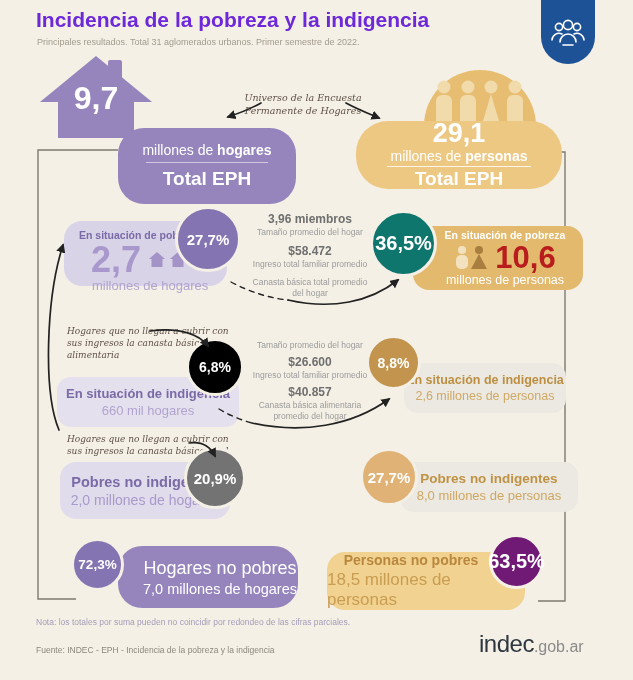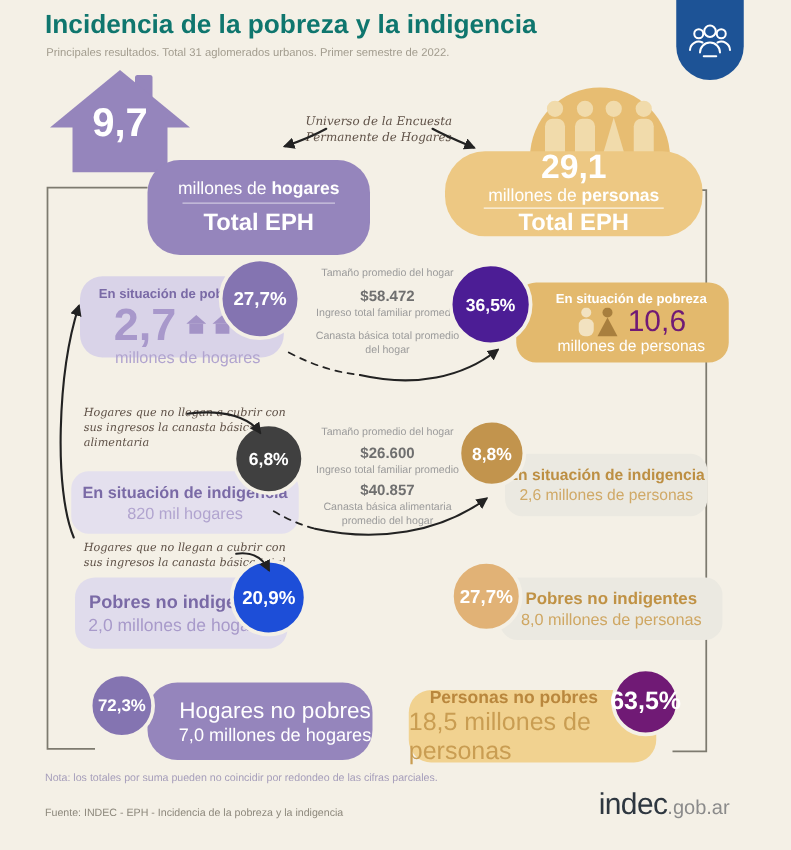--- a/index.html
+++ b/index.html
@@ -1,20 +1,20 @@
 <!DOCTYPE html>
 <html><head>
 <meta charset="utf-8">
 <style>
   html,body{margin:0;padding:0;background:#fff}
   .stage{position:relative;width:633px;height:680px;background:#f4f0e6;
          font-family:"Liberation Sans",sans-serif;overflow:hidden}
 
   
-  .title{position:absolute;left:36px;top:8px;font-size:21px;font-weight:bold;color:#0f766e}
+  .title{position:absolute;left:36px;top:8px;font-size:21px;font-weight:bold;color:#6d28d9}
   .subtitle{position:absolute;left:37px;top:37px;font-size:9px;color:#a29c8e}
   .badge{position:absolute;left:541px;top:0;width:54px;height:64px;background:#1d5396;
          border-radius:0 0 27px 27px;display:flex;align-items:center;justify-content:center;z-index:2}
 
   
   svg.lines{position:absolute;left:0;top:0;z-index:0}
   svg.arrows{position:absolute;left:0;top:0;z-index:6;pointer-events:none}
 
   
   .house-svg{position:absolute;left:36px;top:54px;z-index:1}
@@ -32,24 +32,24 @@
   .box-total-p{position:absolute;left:356px;top:121px;width:206px;height:68px;background:#edc883;
                border-radius:32px;z-index:2;display:flex;flex-direction:column;align-items:center;justify-content:center}
   .box-total-p .v{font-size:27px;font-weight:bold;color:#fff;line-height:1}
   .box-total-p .u{font-size:14px;color:#fff;border-bottom:1px solid rgba(255,255,255,.8);padding:1px 4px 2px}
   .box-total-p .l{font-size:19px;font-weight:bold;color:#fff;margin-top:1px}
 
   
   .pct{position:absolute;border-radius:50%;display:flex;align-items:center;justify-content:center;
        color:#fff;font-weight:bold;border:3px solid #f4f0e6;z-index:4;box-sizing:border-box}
   .c-pob-h{left:175px;top:206px;width:66px;height:66px;background:#8474b1;font-size:15px}
-  .c-pob-p{left:359px;top:210px;width:67px;height:67px;background:#4c1d95;font-size:14px}
-  .c-ind-h{left:186px;top:338px;width:58px;height:58px;background:#404040;font-size:14px}
+  .c-pob-p{left:370px;top:210px;width:67px;height:67px;background:#0f766e;font-size:20px}
+  .c-ind-h{left:186px;top:338px;width:58px;height:58px;background:#000000;font-size:14px}
   .c-ind-p{left:366px;top:335px;width:55px;height:55px;background:#c2944d;font-size:14px}
-  .c-pni-h{left:184px;top:447px;width:62px;height:62px;background:#1d4ed8;font-size:15px}
+  .c-pni-h{left:184px;top:447px;width:62px;height:62px;background:#737373;font-size:15px}
   .c-pni-p{left:360px;top:448px;width:58px;height:58px;background:#e1b276;font-size:15px}
   .c-np-h{left:71px;top:538px;width:53px;height:53px;background:#8474b1;font-size:13.5px}
   .c-np-p{left:489px;top:534px;width:55px;height:55px;background:#701a75;font-size:20px}
 
   
   .box-pob-h{position:absolute;left:64px;top:221px;width:163px;height:65px;background:#d9d3e8;
              border-radius:18px;z-index:2;padding:8px 0 0 15px;box-sizing:border-box}
   .box-pob-h .lab{font-size:10.5px;font-weight:bold;color:#7a6aa6}
   .box-pob-h .row{display:flex;align-items:center;gap:8px;margin:1px 0 0 12px}
   .box-pob-h .val{font-size:36px;font-weight:bold;color:#a898cb;line-height:1}
@@ -80,35 +80,35 @@
   .stats.r2{top:339px;gap:5px}
   .stats .v{font-size:12px;font-weight:bold;color:#6f6f6f}
   .stats .l{font-size:8.5px;color:#9b9b9b;line-height:1.2;max-width:118px;margin:1px auto 0}
 
   
   .box-pob-p{position:absolute;left:413px;top:226px;width:170px;height:64px;background:#e3b96d;border-radius:16px;
              z-index:2;display:flex;flex-direction:column;align-items:center;justify-content:center;
              padding-left:14px;box-sizing:border-box}
   .box-pob-p .lab{font-size:10.5px;font-weight:bold;color:#fff}
   .box-pob-p .row{display:flex;align-items:center;gap:7px;margin-top:1px}
-  .box-pob-p .val{font-size:24px;font-weight:normal;color:#701a75;line-height:1}
+  .box-pob-p .val{font-size:31px;font-weight:bold;color:#b91c1c;line-height:1}
   .box-pob-p .unit{font-size:12.5px;color:#fff}
   .box-ind-p{position:absolute;left:404px;top:363px;width:162px;height:50px;background:#ebe9e1;border-radius:14px;
              z-index:2;display:flex;flex-direction:column;align-items:center;justify-content:center;gap:2px}
   .box-ind-p .lab{font-size:12.5px;font-weight:bold;color:#bd8f43}
   .box-ind-p .val{font-size:12.5px;color:#d0a967}
   .box-pni-p{position:absolute;left:400px;top:462px;width:178px;height:50px;background:#ebe9e1;border-radius:14px;
              z-index:2;display:flex;flex-direction:column;align-items:center;justify-content:center;gap:2px}
   .box-pni-p .lab{font-size:13.5px;font-weight:bold;color:#c09245}
   .box-pni-p .val{font-size:13px;color:#cfa763}
   .box-np-p{position:absolute;left:327px;top:552px;width:198px;height:58px;background:#f1d290;border-radius:18px;
             z-index:3;display:flex;flex-direction:column;align-items:center;justify-content:center;gap:2px;
             padding-right:30px;box-sizing:border-box}
   .box-np-p .lab{font-size:14px;font-weight:bold;color:#b9873d}
-  .box-np-p .val{font-size:20px;color:#c99d52}
+  .box-np-p .val{font-size:17px;color:#c99d52}
 
   
   .f-note{position:absolute;left:36px;top:617px;font-size:8.5px;color:#a59dba;z-index:2}
   .f-src{position:absolute;left:36px;top:645px;font-size:8.5px;color:#8d887c;z-index:2}
   .logo{position:absolute;left:479px;top:630px;z-index:2;display:flex;align-items:baseline;cursor:pointer}
   .logo .b{font-size:24px;font-weight:normal;color:#2e3740;letter-spacing:-.5px}
   .logo .r{font-size:16px;color:#8b8b8b}
 </style>
 </head>
 <body>
@@ -187,20 +187,21 @@
             <rect x="23.5" y="7" width="11" height="8"></rect>
         </g>
       </svg>
     </div>
     <div class="unit">millones de hogares</div>
   </div>
   <div class="pct c-pob-h">27,7%</div>
 
   <div class="stats r1">
     <div>
+        <div class="v">3,96 miembros</div>
          <div class="l">Tamaño promedio del hogar</div>
       </div>
     <div>
         <div class="v">$58.472</div>
          <div class="l">Ingreso total familiar promedio</div>
       </div>
     <div>
          <div class="l">Canasta básica total promedio del hogar</div>
       </div>
   </div>
@@ -221,21 +222,21 @@
   </div>
 
   <div class="note n-ind">
     <span>Hogares que no llegan a cubrir con</span>
     <span>sus ingresos la canasta básica</span>
     <span>alimentaria</span>
   </div>
   <div class="pct c-ind-h">6,8%</div>
   <div class="box-ind-h">
     <div class="lab">En situación de indigencia</div>
-    <div class="val">820 mil hogares</div>
+    <div class="val">660 mil hogares</div>
   </div>
 
   <div class="stats r2">
     <div>
          <div class="l">Tamaño promedio del hogar</div>
       </div>
     <div>
         <div class="v">$26.600</div>
          <div class="l">Ingreso total familiar promedio</div>
       </div>

